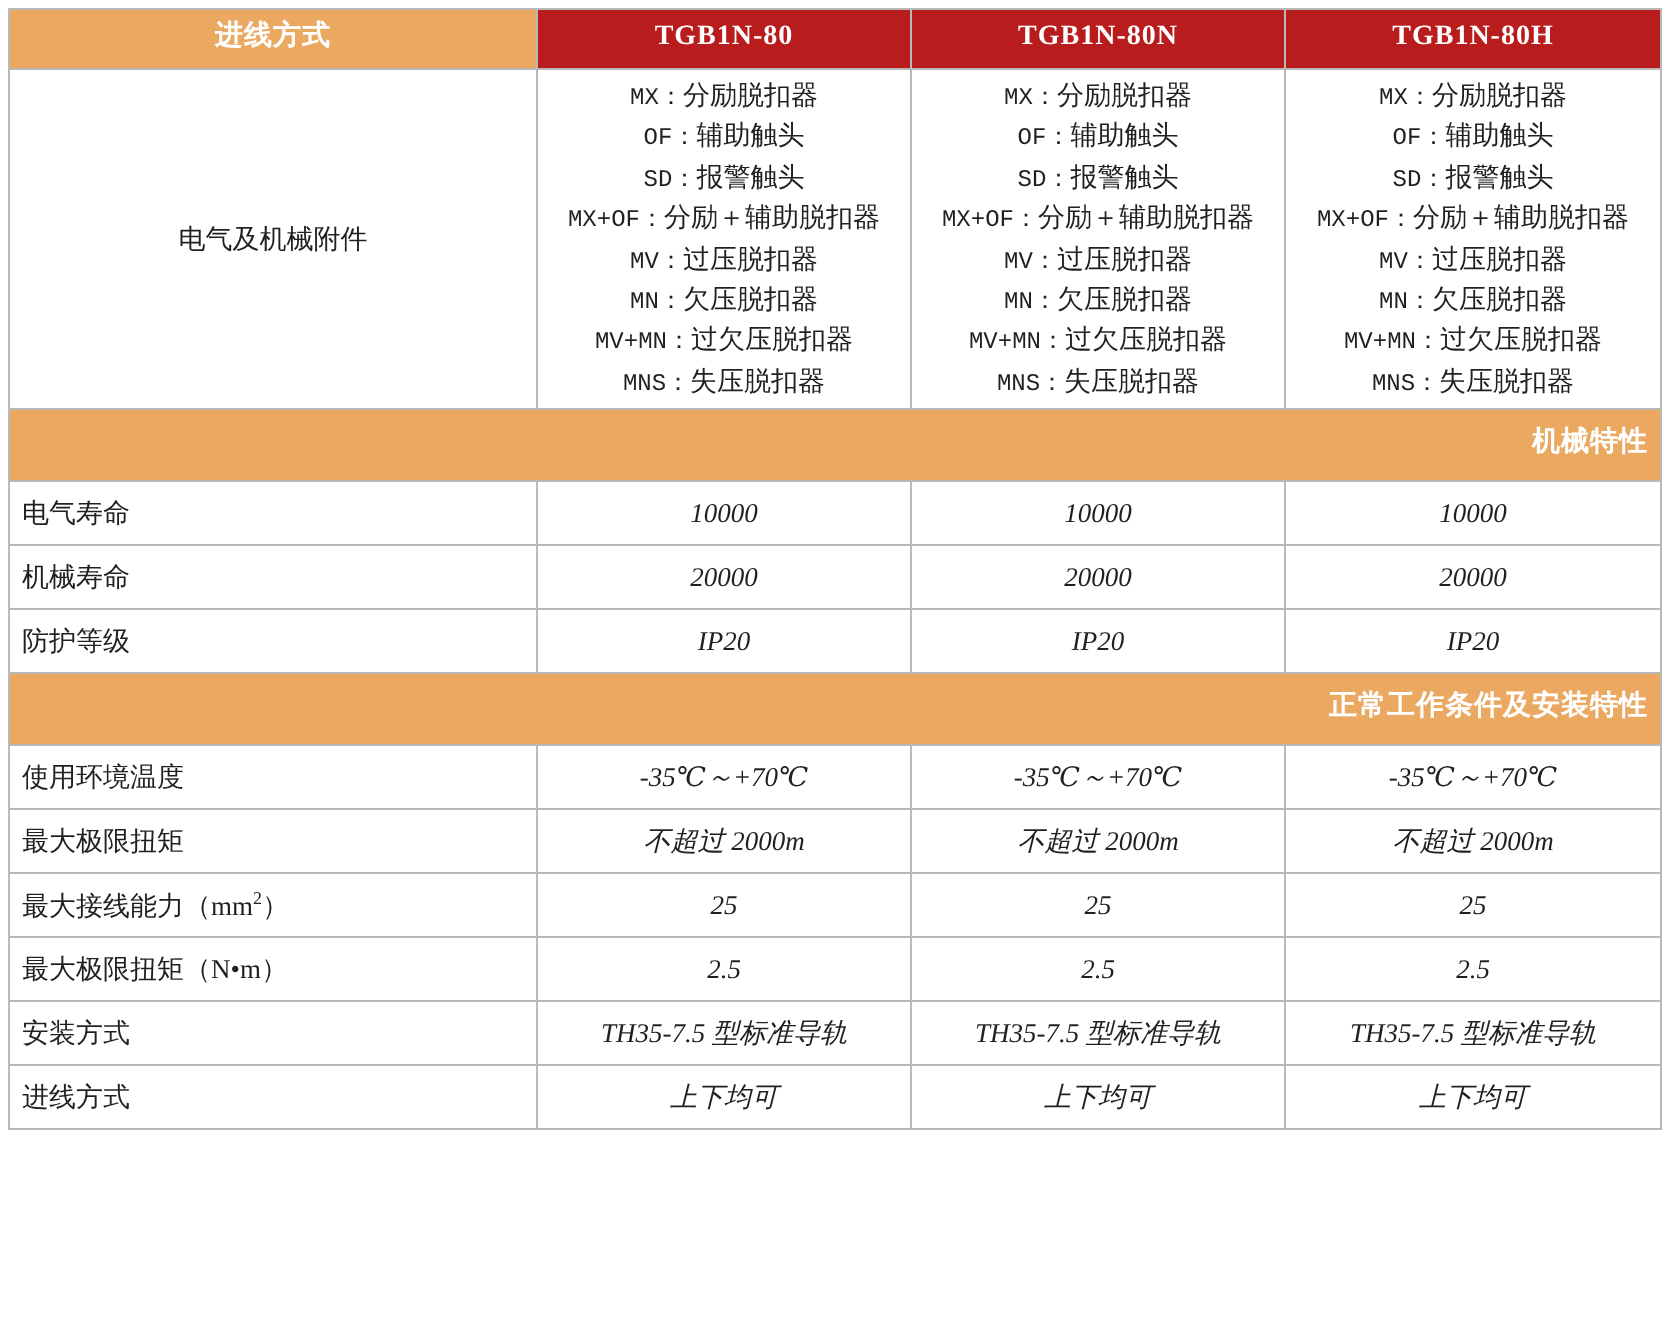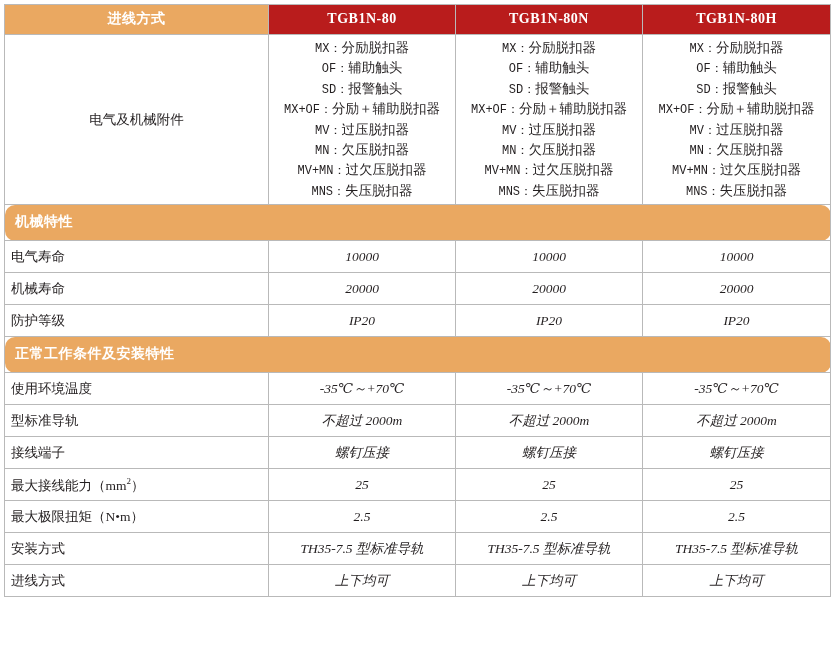--- a/index.html
+++ b/index.html
@@ -50,26 +50,25 @@
   }
   tr.header-row td.first {
     background: #eaa861;
   }
 
   
   tr.section-row td {
     background: #eaa861;
     color: #ffffff;
     font-weight: bold;
-    text-align: left;
+    text-align: right;
     height: 36px;
     font-size: 14px;
     padding-left: 10px;
     letter-spacing: 0.5px;
-    border-radius: 10px;
   }
 
   td.label {
     text-align: left;
     padding-left: 10px;
     font-size: 14px;
     margin-top: 32px;
   }
   td.val {
     text-align: center;
@@ -181,30 +180,24 @@
       <tr class="section-row">
         <td colspan="4">正常工作条件及安装特性</td>
       </tr>
       <tr class="data-row">
         <td class="label">使用环境温度</td>
         <td class="val nowrap">-35℃～+70℃</td>
         <td class="val nowrap">-35℃～+70℃</td>
         <td class="val nowrap">-35℃～+70℃</td>
       </tr>
       <tr class="data-row">
-        <td class="label">型标准导轨</td>
+        <td class="label">最大极限扭矩</td>
         <td class="val nowrap">不超过 2000m</td>
         <td class="val nowrap">不超过 2000m</td>
         <td class="val nowrap">不超过 2000m</td>
-      </tr>
-      <tr class="data-row">
-        <td class="label">接线端子</td>
-        <td class="val">螺钉压接</td>
-        <td class="val">螺钉压接</td>
-        <td class="val">螺钉压接</td>
       </tr>
       <tr class="data-row">
         <td class="label">最大接线能力（mm<sup>2</sup>）</td>
         <td class="val">25</td>
         <td class="val">25</td>
         <td class="val">25</td>
       </tr>
       <tr class="data-row">
         <td class="label">最大极限扭矩（N•m）</td>
         <td class="val">2.5</td>

